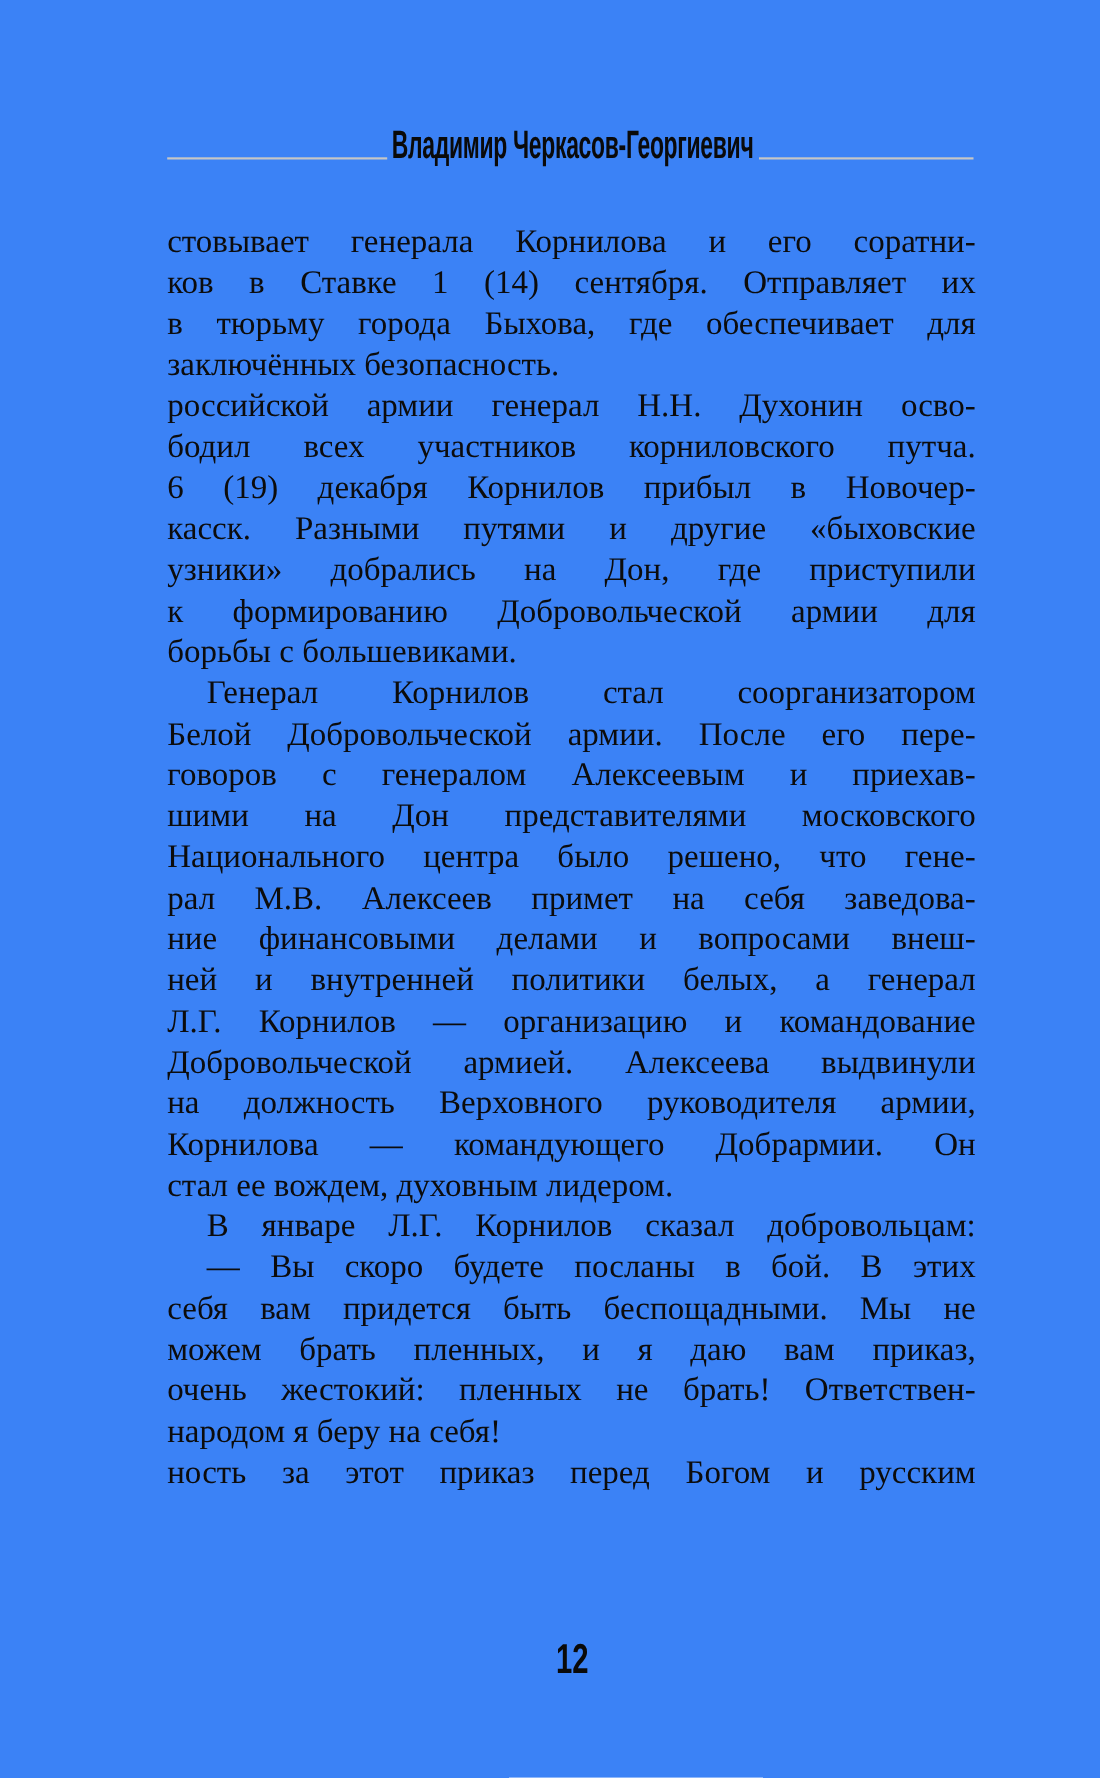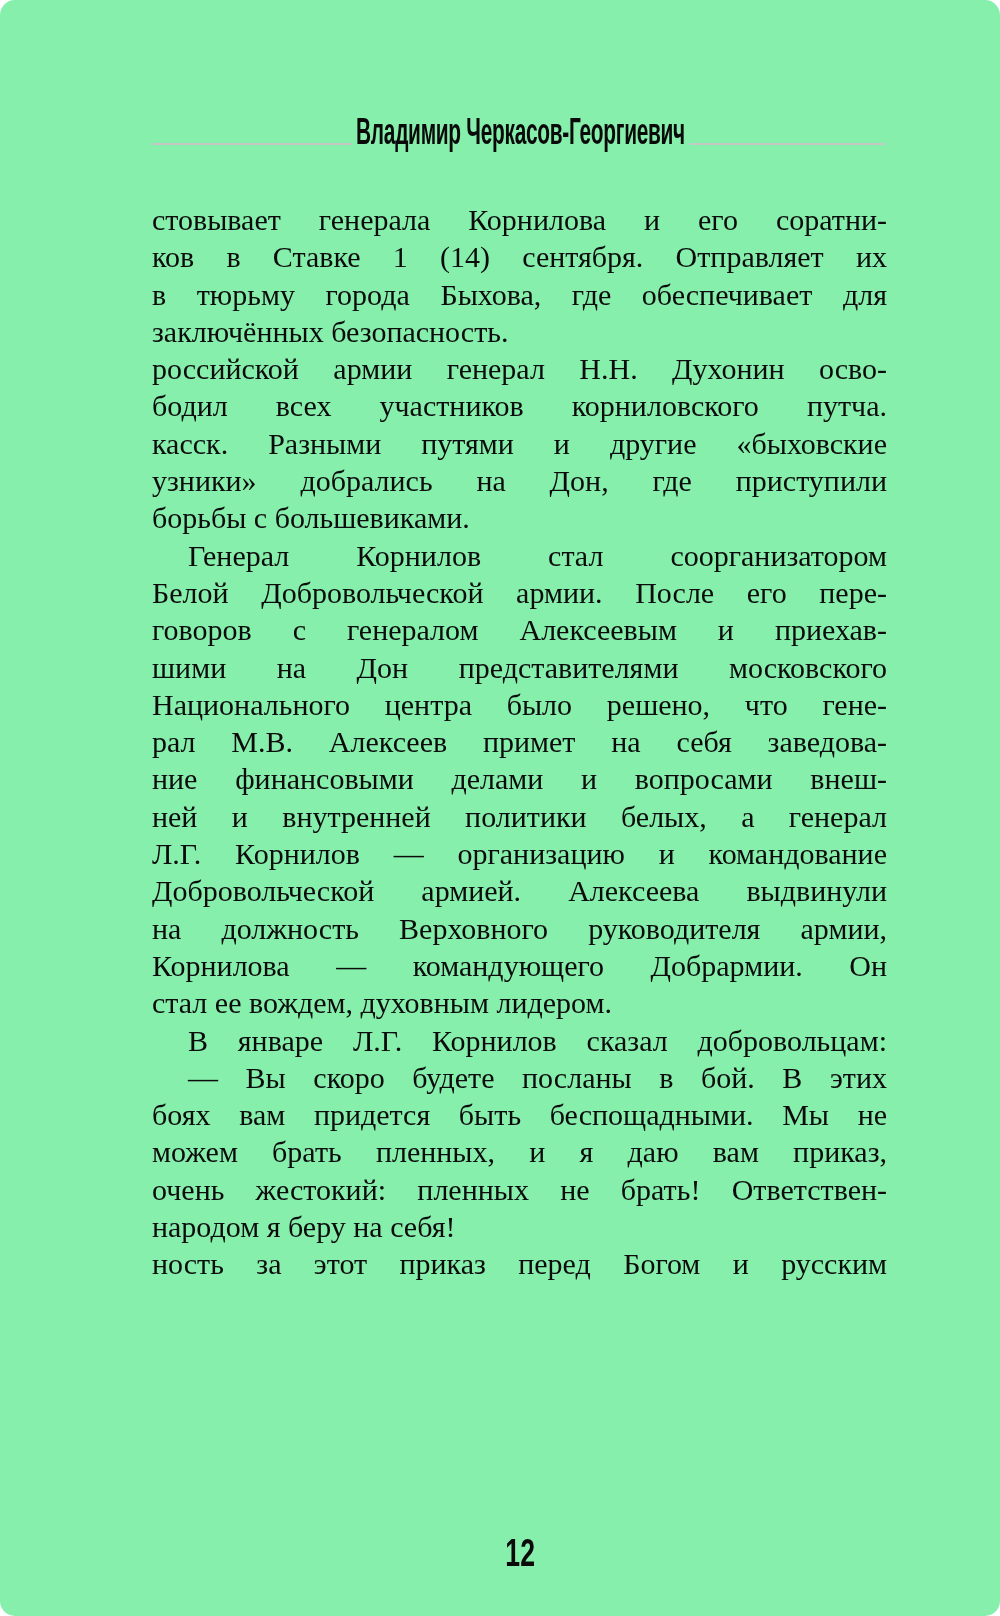--- a/index.html
+++ b/index.html
@@ -5,22 +5,21 @@
   html, body { margin: 0; padding: 0; }
   body {
     width: 1000px; height: 1616px;
     background: #ffffff;
     position: relative;
     font-family: "Liberation Serif", serif;
     overflow: hidden;
   }
   .page {
     position: absolute; inset: 0;
-    background: #86efac;
-    border-radius: 15px;
+    background: #3b82f6;
   }
   
   .rule {
     position: absolute;
     top: 143px; height: 2px;
     background: #c6c6c6;
   }
   .rule-left  { left: 152px; width: 200px; }
   .rule-right { left: 690px; width: 195px; }
   .running-head {
@@ -59,21 +58,20 @@
   
   .page-number {
     position: absolute;
     left: 40px; right: 0; top: 1489px;
     text-align: center;
     font-family: "Liberation Sans", sans-serif;
     font-weight: bold;
     font-size: 38px;
     line-height: 40px;
     color: #0a0a0a;
-    margin-top: 44px;
   }
   .page-number .condensed {
     display: inline-block;
     transform: scaleX(0.70);
     transform-origin: center;
   }
 </style>
 </head>
 <body>
 
@@ -88,22 +86,24 @@
   <div class="body-text">
       <div class="paragraph">
         <div class="line">стовывает генерала Корнилова и его соратни-</div>
         <div class="line">ков в Ставке 1 (14) сентября. Отправляет их</div>
         <div class="line">в тюрьму города Быхова, где обеспечивает для</div>
         <div class="line last">заключённых безопасность.</div>
       </div>
       <div class="paragraph">
         <div class="line">российской армии генерал Н.Н. Духонин осво-</div>
         <div class="line">бодил всех участников корниловского путча.</div>
+        <div class="line">6 (19) декабря Корнилов прибыл в Новочер-</div>
         <div class="line">касск. Разными путями и другие «быховские</div>
         <div class="line">узники» добрались на Дон, где приступили</div>
+        <div class="line">к формированию Добровольческой армии для</div>
         <div class="line last">борьбы с большевиками.</div>
       </div>
       <div class="paragraph">
         <div class="line indent">Генерал Корнилов стал соорганизатором</div>
         <div class="line">Белой Добровольческой армии. После его пере-</div>
         <div class="line">говоров с генералом Алексеевым и приехав-</div>
         <div class="line">шими на Дон представителями московского</div>
         <div class="line">Национального центра было решено, что гене-</div>
         <div class="line">рал М.В. Алексеев примет на себя заведова-</div>
         <div class="line">ние финансовыми делами и вопросами внеш-</div>
@@ -112,21 +112,21 @@
         <div class="line">Добровольческой армией. Алексеева выдвинули</div>
         <div class="line">на должность Верховного руководителя армии,</div>
         <div class="line">Корнилова — командующего Добрармии. Он</div>
         <div class="line last">стал ее вождем, духовным лидером.</div>
       </div>
       <div class="paragraph space-before">
         <div class="line indent">В январе Л.Г. Корнилов сказал добровольцам:</div>
       </div>
       <div class="paragraph">
         <div class="line indent">— Вы скоро будете посланы в бой. В этих</div>
-        <div class="line">боях вам придется быть беспощадными. Мы не</div>
+        <div class="line">себя вам придется быть беспощадными. Мы не</div>
         <div class="line">можем брать пленных, и я даю вам приказ,</div>
         <div class="line">очень жестокий: пленных не брать! Ответствен-</div>
         <div class="line last">народом я беру на себя!</div>
         <div class="line">ность за этот приказ перед Богом и русским</div>
       </div>
     </div>
 
   <div class="page-number">
     <span class="condensed">12</span>
   </div>

